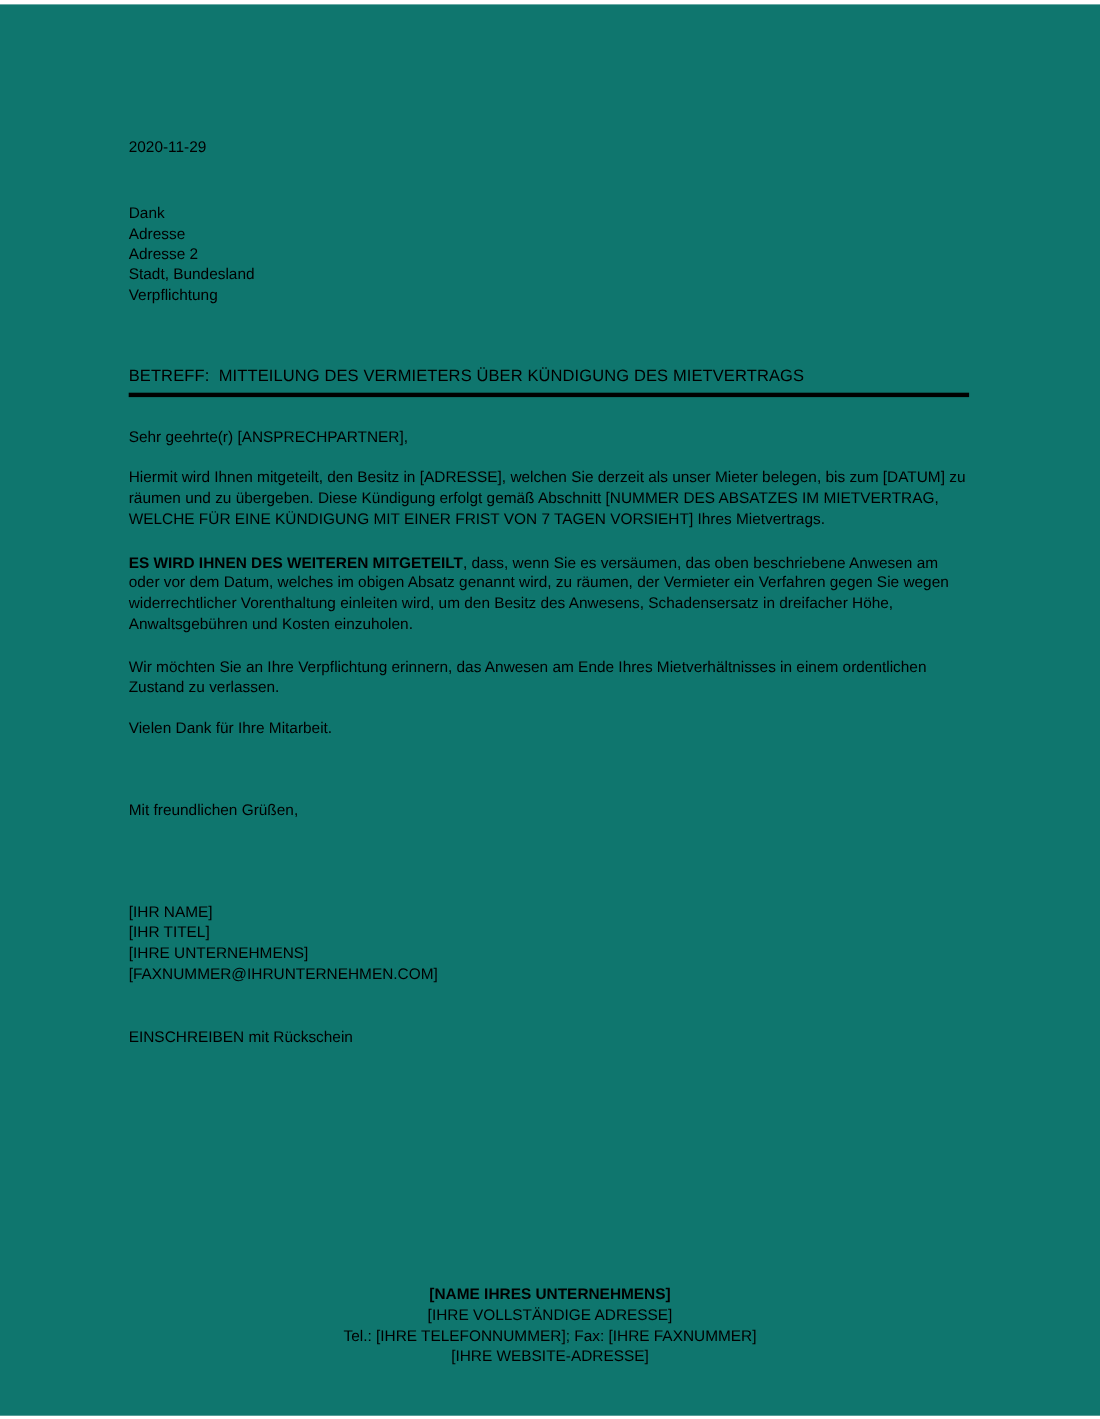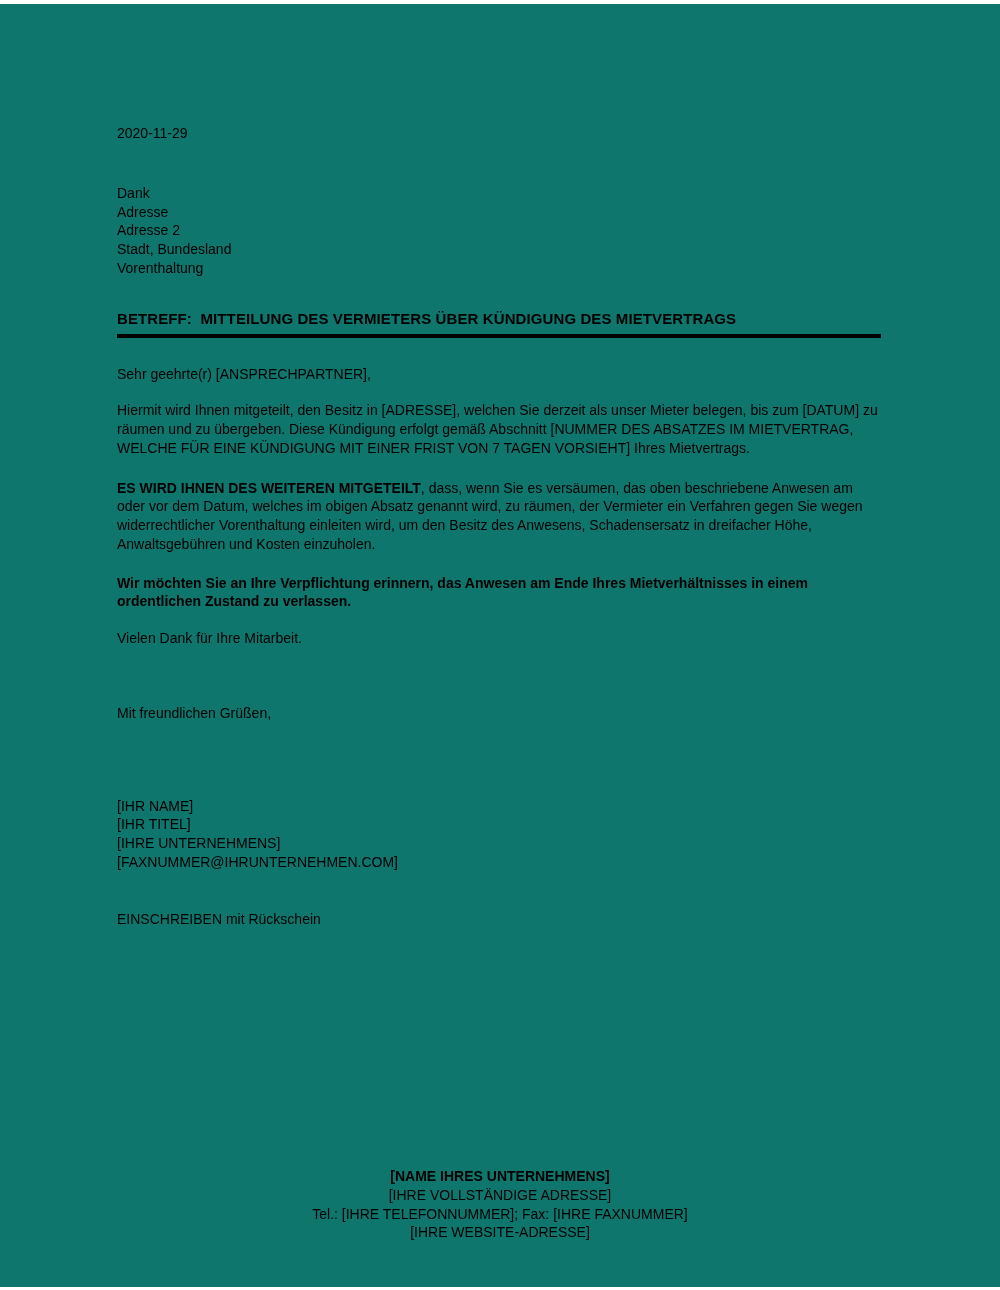--- a/index.html
+++ b/index.html
@@ -25,37 +25,37 @@
   }
   .letter {
     position: absolute;
     left: 117px;
     width: 764px;
     top: 0;
   }
   .date-line { margin-top: 120px; }
   .recipient-block { margin-top: 41px; }
   .subject-line {
-    margin-top: 31px;
-    font-weight: bold;
+    margin-top: 54px;
+    font-weight: normal;
     font-size: 15px;
     white-space: pre-wrap;
     letter-spacing: 0.1px;
   }
   .subject-rule {
     margin-top: 5px;
     height: 4px;
     background: #000000;
     border: none;
     width: 100%;
   }
   .greeting { margin-top: 27px; }
   .para-1 { margin-top: 18px; }
   .para-2 { margin-top: 21px; }
-  .para-3 { margin-top: 20px; font-weight: bold; }
+  .para-3 { margin-top: 20px; }
   .para-thanks { margin-top: 18px; }
   .para-closing { margin-top: 56px; }
   .signature-block { margin-top: 74px; }
   .delivery-note { margin-top: 38px; }
   .bold-run { font-weight: bold; }
   .footer {
     position: absolute;
     left: 0;
     top: 1163px;
     width: 1000px;
@@ -70,21 +70,21 @@
 <div class="page">
   <div class="letter">
 
     <div class="date-line">2020-11-29</div>
 
     <div class="recipient-block">
       <div>Dank</div>
       <div>Adresse</div>
       <div>Adresse 2</div>
       <div>Stadt, Bundesland</div>
-      <div>Vorenthaltung</div>
+      <div>Verpflichtung</div>
     </div>
 
     <div class="subject-line">BETREFF:  MITTEILUNG DES VERMIETERS ÜBER KÜNDIGUNG DES MIETVERTRAGS</div>
 
     <div class="subject-rule"></div>
 
     <div class="greeting">Sehr geehrte(r) [ANSPRECHPARTNER],</div>
 
     <p class="para-1">Hiermit wird Ihnen mitgeteilt, den Besitz in [ADRESSE], welchen Sie derzeit als unser Mieter belegen, bis zum [DATUM] zu räumen und zu übergeben. Diese Kündigung erfolgt gemäß Abschnitt [NUMMER DES ABSATZES IM MIETVERTRAG, WELCHE FÜR EINE KÜNDIGUNG MIT EINER FRIST VON 7 TAGEN VORSIEHT] Ihres Mietvertrags.</p>
 

